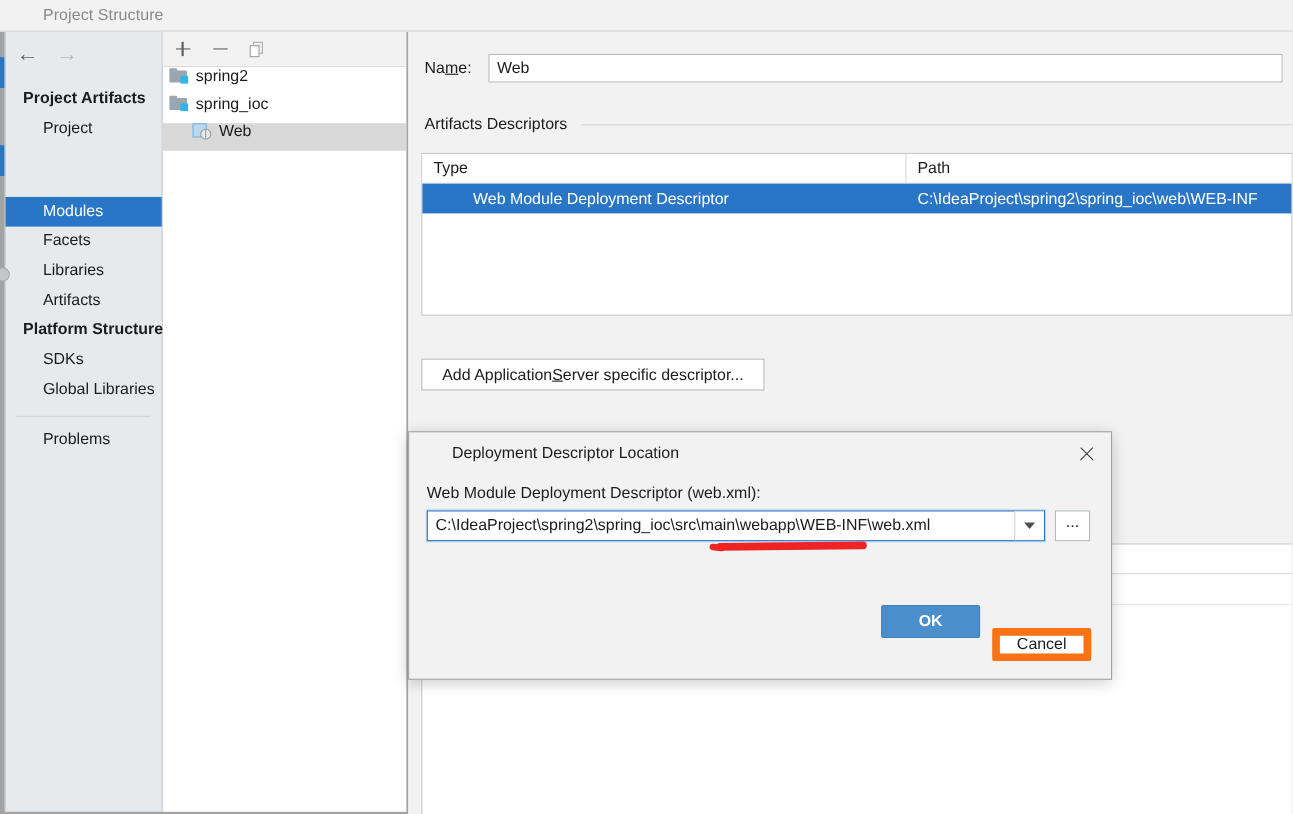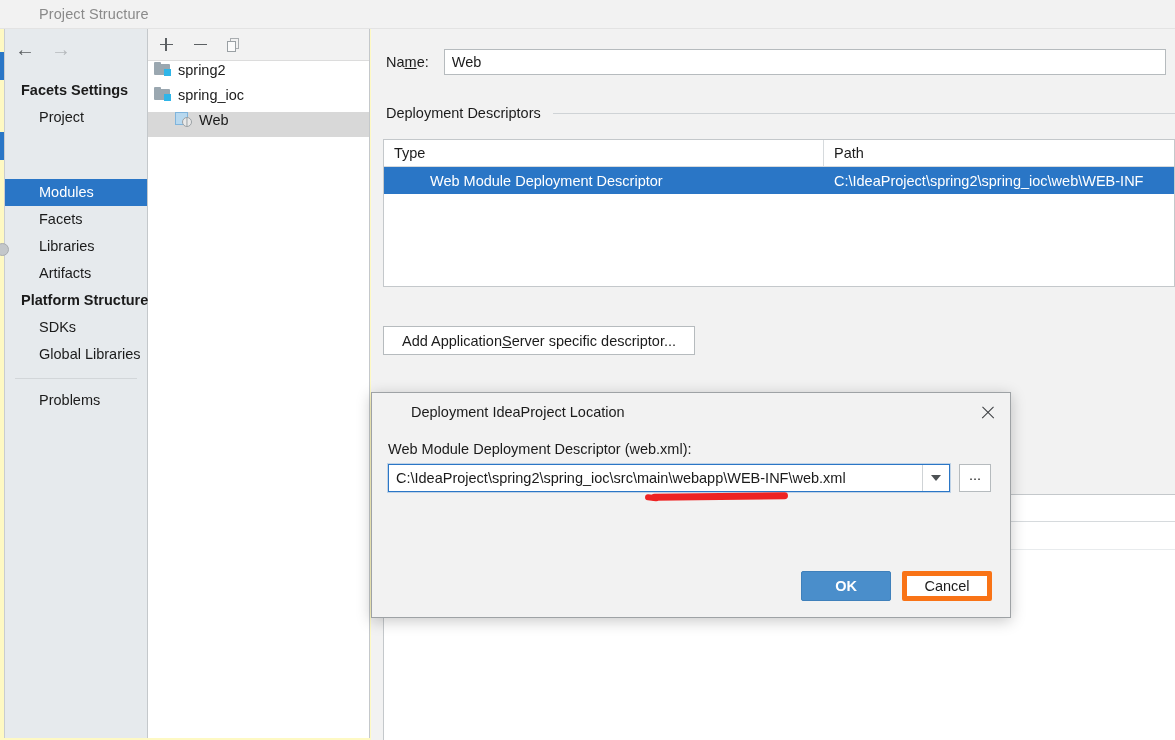--- a/index.html
+++ b/index.html
@@ -6,21 +6,21 @@
     margin: 0; padding: 0;
     width: 1175px; height: 740px;
     overflow: hidden;
     background: #ffffff;
     font-family: "Liberation Sans", sans-serif;
     -webkit-font-smoothing: antialiased;
   }
   #root {
     position: relative;
     width: 1175px; height: 740px;
-    background: #fef9c3;
+    background: #a3a3a3;
   }
 
   
   .titlebar {
     position: absolute; left: 0; top: 0; width: 1175px; height: 28px;
     background: #f2f2f2;
     display: flex; align-items: center;
     box-sizing: border-box;
     padding-left: 12px;
   }
@@ -314,21 +314,21 @@
   .btn {
     height: 30px; min-width: 90px; box-sizing: border-box;
     display: flex; align-items: center; justify-content: center;
     font-size: 14.5px; border-radius: 2px;
     font-family: "Liberation Sans", sans-serif;
   }
   .btn.primary {
     background: #4a8ecb; border: 1px solid #3f80bb; color: #ffffff; font-weight: bold;
   }
   .btn.ghost {
-    background: #ffffff; border: 5px solid #f97316; color: #1b1b1b;
+    background: #ffffff; border: 7px solid #f97316; color: #1b1b1b; margin-top: 21px;
   }
 
   
   .jb { position: relative; width: 100%; height: 100%; }
   .jb .q { position: absolute; width: 50%; height: 50%; }
   .jb .q1 { left: 0; top: 0; background: #f7226a; }
   .jb .q2 { right: 0; top: 0; background: #fc4a3c; }
   .jb .q3 { left: 0; bottom: 0; background: #8a3bbd; }
   .jb .q4 { right: 0; bottom: 0; background: #e6317f; }
   .jb .inner {
@@ -361,21 +361,21 @@
   <div class="blue-edge2"></div>
   <div class="edge-line"></div>
 
   <div class="sidebar">
     <div class="nav-arrows">
       <span class="arrow back">←</span>
       <span class="arrow fwd">→</span>
     </div>
 
     <div class="nav-list">
-      <div class="nav-group-title">Facets Settings</div>
+      <div class="nav-group-title">Project Artifacts</div>
       <div class="nav-item">Project</div>
       <div class="nav-item selected">Modules</div>
       <div class="nav-item">Facets</div>
       <div class="nav-item">Libraries</div>
       <div class="nav-item">Artifacts</div>
 
       <div class="nav-group-title">Platform Structure</div>
       <div class="nav-item">SDKs</div>
       <div class="nav-item">Global Libraries</div>
 
@@ -433,21 +433,21 @@
   </div>
 
   <div class="detail">
 
     <div class="name-row">
       <span class="name-label"><span>Na</span><u>m</u><span>e:</span></span>
       <input class="name-input" type="text" value="Web" style="">
     </div>
 
     <div class="section-head">
-      <span class="txt">Deployment Descriptors</span>
+      <span class="txt">Artifacts Descriptors</span>
       <span class="rule"></span>
     </div>
 
     <div class="table-wrap">
       <div class="th-row">
         <div class="th c1">Type</div>
         <div class="th c2">Path</div>
       </div>
       <div class="td-row">
         <div class="td c1">Web Module Deployment Descriptor</div>
@@ -469,21 +469,21 @@
 
   <div class="dialog">
     <div class="dlg-title">
       <span class="app-icon">
         <span class="jb">
           <span class="q q1"></span><span class="q q2"></span>
           <span class="q q3"></span><span class="q q4"></span>
           <span class="inner"></span><span class="bar"></span>
         </span>
       </span>
-      <span class="t">Deployment IdeaProject Location</span>
+      <span class="t">Deployment Descriptor Location</span>
     </div>
     <div class="dlg-close"></div>
 
     <div class="dlg-label">Web Module Deployment Descriptor (web.xml):</div>
 
     <div class="path-row">
       <div class="combo">
         <input class="val" type="text" value="C:\IdeaProject\spring2\spring_ioc\src\main\webapp\WEB-INF\web.xml" style="">
         <span class="drop">
             <span class="caret"></span>

